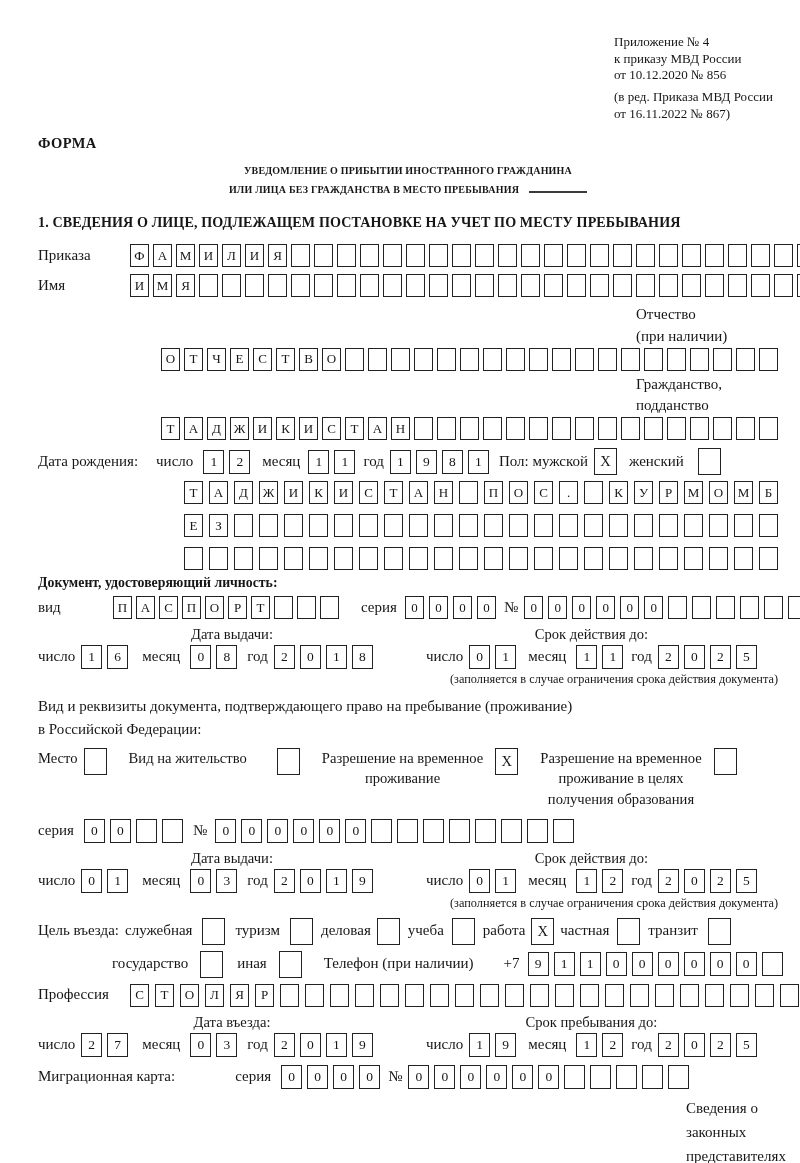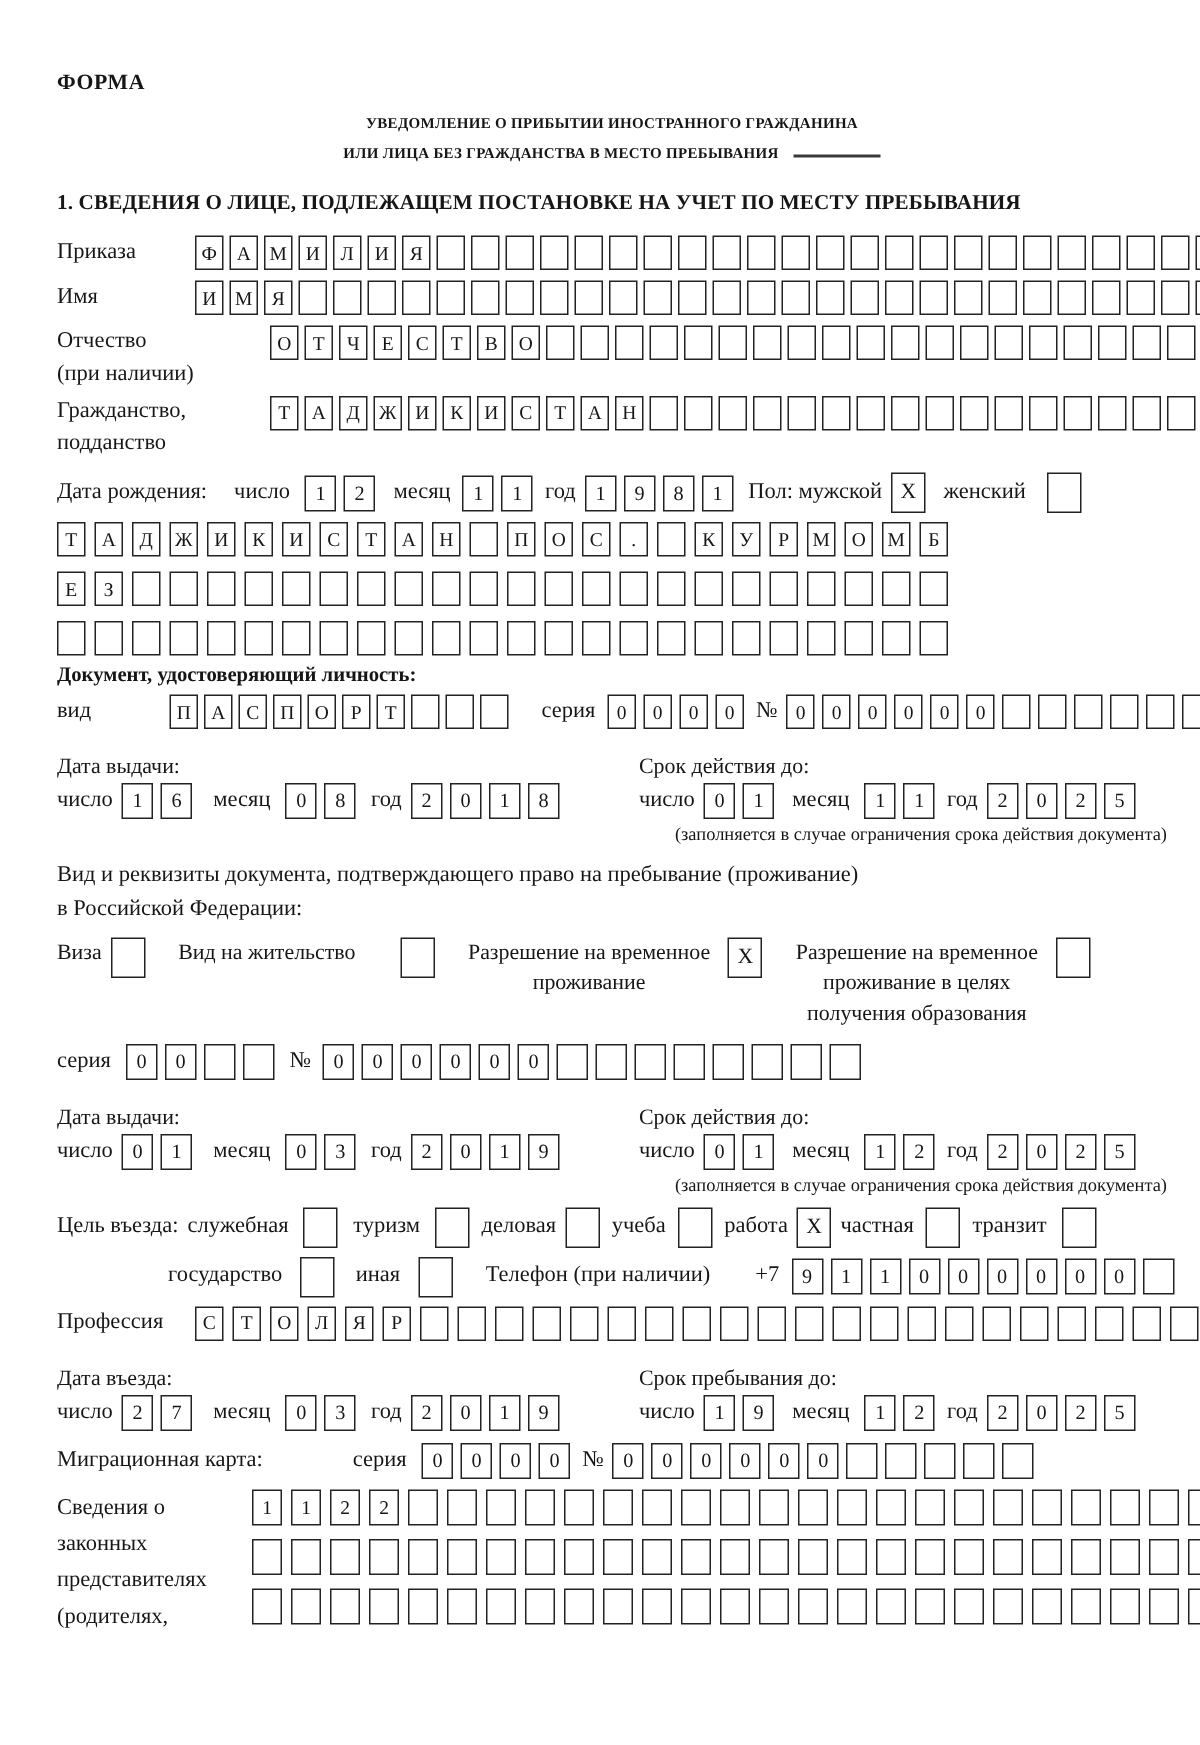--- a/index.html
+++ b/index.html
@@ -14,60 +14,69 @@
   .hdr .grp2{margin-top:5px;}
   .forma{text-align:left;font-weight:bold;font-size:14.5px;margin:13px 8px 0 0;letter-spacing:.4px;}
 
   
   .title{text-align:center;font-weight:bold;font-size:10px;line-height:1.5;margin-top:11px;letter-spacing:.2px;}
   .blank-line{display:inline-block;width:58px;height:13px;border-bottom:2px solid #3a3a3a;margin-left:10px;}
   .sec{font-weight:bold;font-size:14.1px;margin-top:17px;letter-spacing:.1px;}
 
   
   .frow{display:flex;align-items:center;margin-top:7px;}
-  .frow.top{align-items:flex-start;}
+  .frow.top{align-items:flex-end;flex-direction:column;}
   .flabel{font-size:15px;flex:none;line-height:1.45;}
   .w92{width:92px;} .w142{width:142px;} .w167{width:167px;}
   .col{display:flex;flex-direction:column;gap:10px;}
 
   
   .boxes{display:inline-flex;gap:4px;flex:none;align-items:flex-start;}
   .g5{gap:5px;} .g6{gap:6px;}
   .cbox{display:inline-flex;align-items:center;justify-content:center;flex:none;
         width:17px;height:21px;border:1.5px solid #222;font-size:13px;background:#fff;}
   .dt .cbox{width:19px;height:22px;font-size:13.5px;}
   .check .cbox{width:21px;height:25px;font-size:14.5px;}
   .big .cbox{width:18px;height:22px;}
 
   .center-bold{text-align:left;font-weight:bold;font-size:13.8px;margin-top:5px;}
 
   
   .dates{display:flex;margin-top:7px;}
   .dhalf.l{width:388px;flex:none;}
   .dhalf.r{margin-left:auto;margin-right:34px;flex:none;}
-  .dhead{font-size:14.6px;margin-top:10px;}
+  .dhead{text-align:center;font-size:14.6px;}
   .dline{display:flex;align-items:center;margin-top:2px;}
   .note{font-size:12.3px;text-align:right;margin-top:3px;}
 
   .intro{font-size:15px;line-height:1.55;margin-top:8px;}
 
   .res-opts{display:flex;align-items:flex-start;margin-top:6px;}
   .opt{display:flex;align-items:flex-start;}
   .olab{font-size:14.6px;line-height:1.42;}
   .olab.c{text-align:center;}
 
   .ml6{margin-left:6px;} .ml8{margin-left:8px;} .ml10{margin-left:10px;}
   .ml12{margin-left:12px;} .ml14{margin-left:14px;} .ml18{margin-left:18px;}
   .ml22{margin-left:22px;} .ml30{margin-left:30px;}
 </style>
 </head>
 <body>
 
 <div class="page">
 
+  <div class="hdr">
+    <div>Приложение № 4</div>
+    <div>к приказу МВД России</div>
+    <div>от 10.12.2020 № 856</div>
+    <div class="grp2">
+      <div>(в ред. Приказа МВД России</div>
+      <div>от 16.11.2022 № 867)</div>
+    </div>
+  </div>
   <div class="forma">ФОРМА</div>
 
   <div class="title">
     <span>УВЕДОМЛЕНИЕ О ПРИБЫТИИ ИНОСТРАННОГО ГРАЖДАНИНА</span><br>
     <span>ИЛИ ЛИЦА БЕЗ ГРАЖДАНСТВА В МЕСТО ПРЕБЫВАНИЯ</span><span class="blank-line"></span>
   </div>
 
   <div class="sec">1. СВЕДЕНИЯ О ЛИЦЕ, ПОДЛЕЖАЩЕМ ПОСТАНОВКЕ НА УЧЕТ ПО МЕСТУ ПРЕБЫВАНИЯ</div>
 
   <div class="frow" style="margin-top:13px">
@@ -414,21 +423,21 @@
   </div>
   <div class="note">(заполняется в случае ограничения срока действия документа)</div>
 
   <div class="intro">
     <span>Вид и реквизиты документа, подтверждающего право на пребывание (проживание)</span><br>
     <span>в Российской Федерации:</span>
   </div>
 
   <div class="res-opts">
     <span class="opt">
-      <span class="olab">Виза</span>
+      <span class="olab">Место</span>
       <span class="boxes check ml6">
           <span class="cbox"></span>
         </span>
     </span>
     <span class="opt ml22">
       <span class="olab">Вид на жительство</span>
       <span class="boxes check ml30">
           <span class="cbox"></span>
         </span>
     </span>

